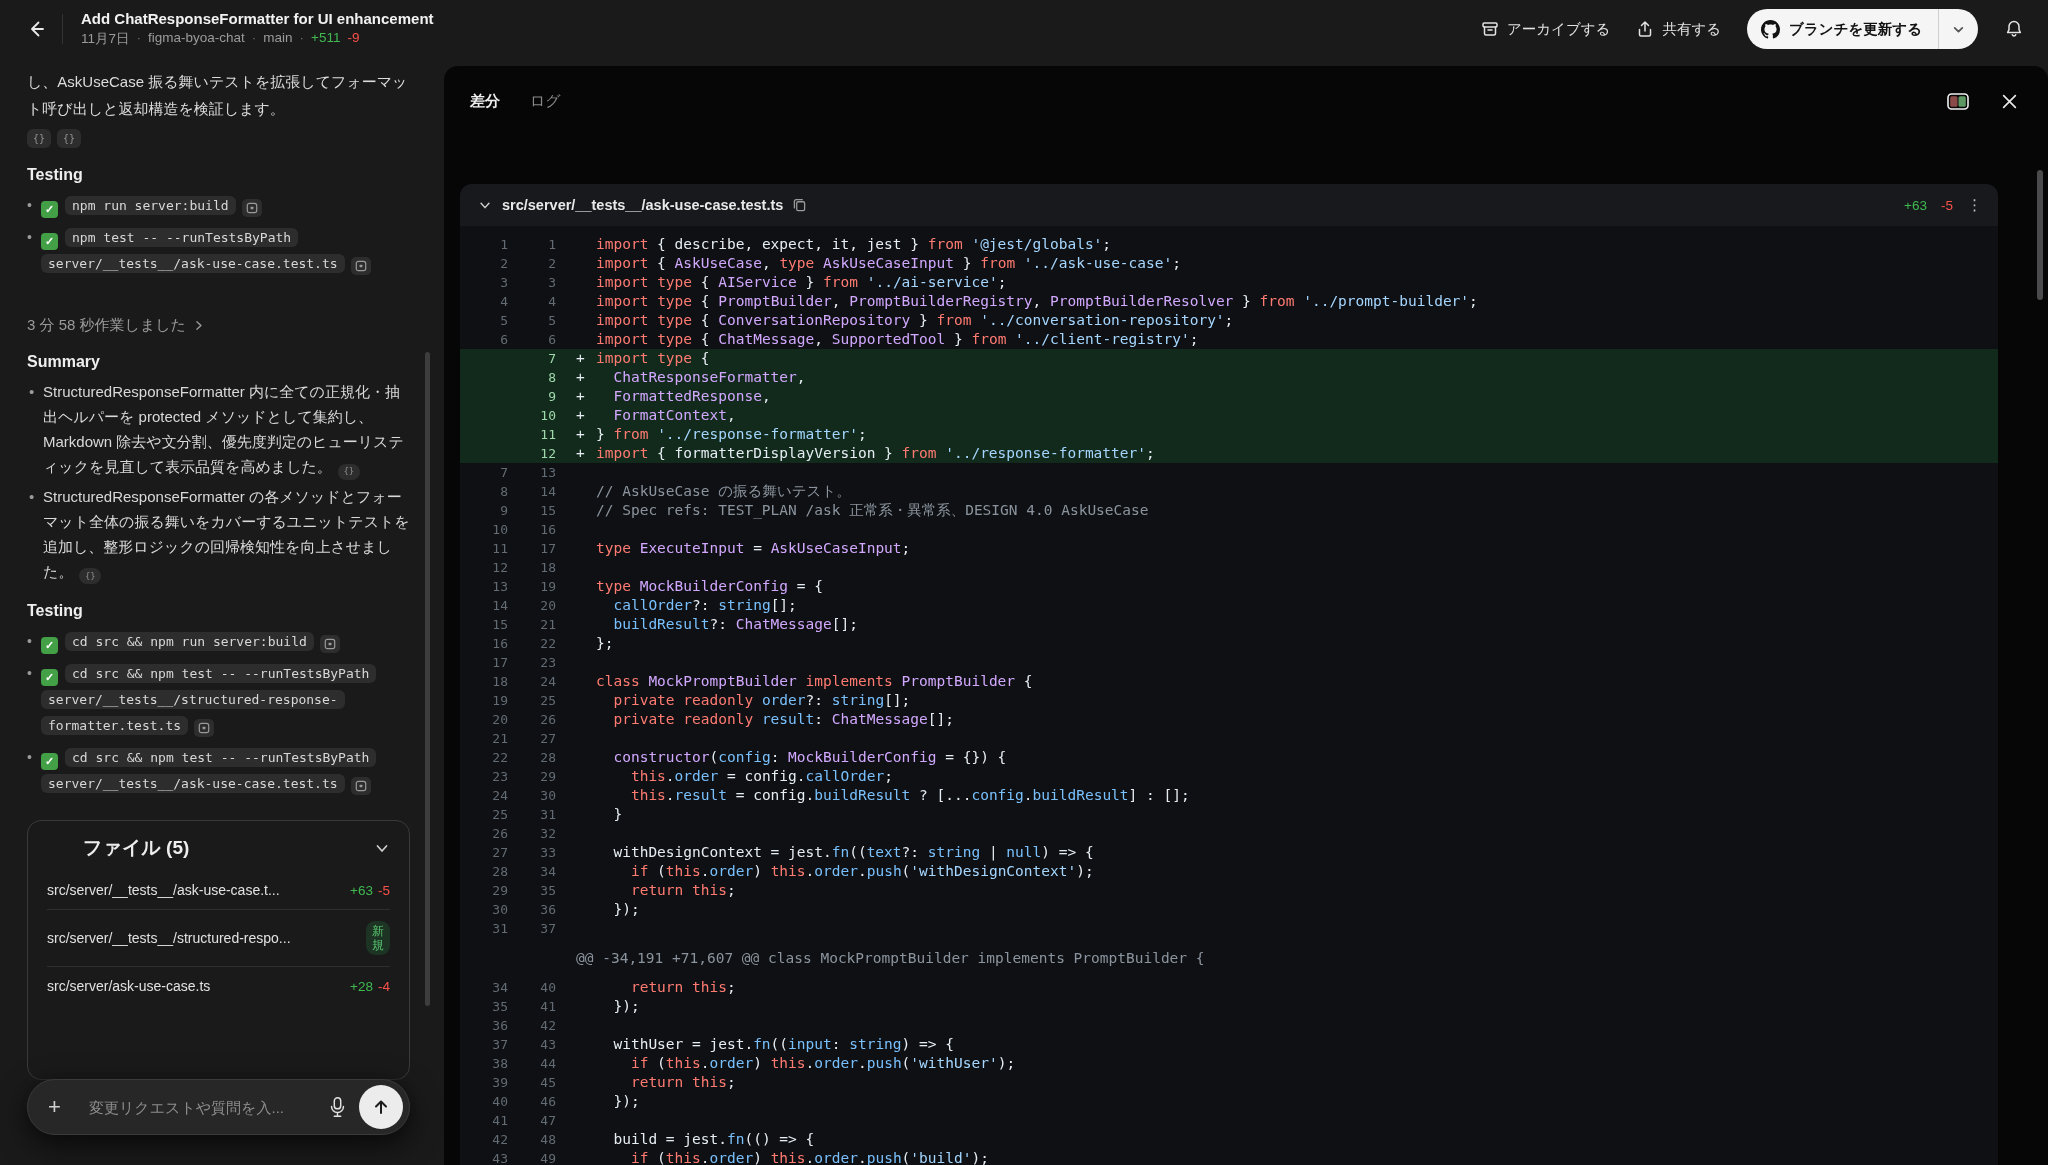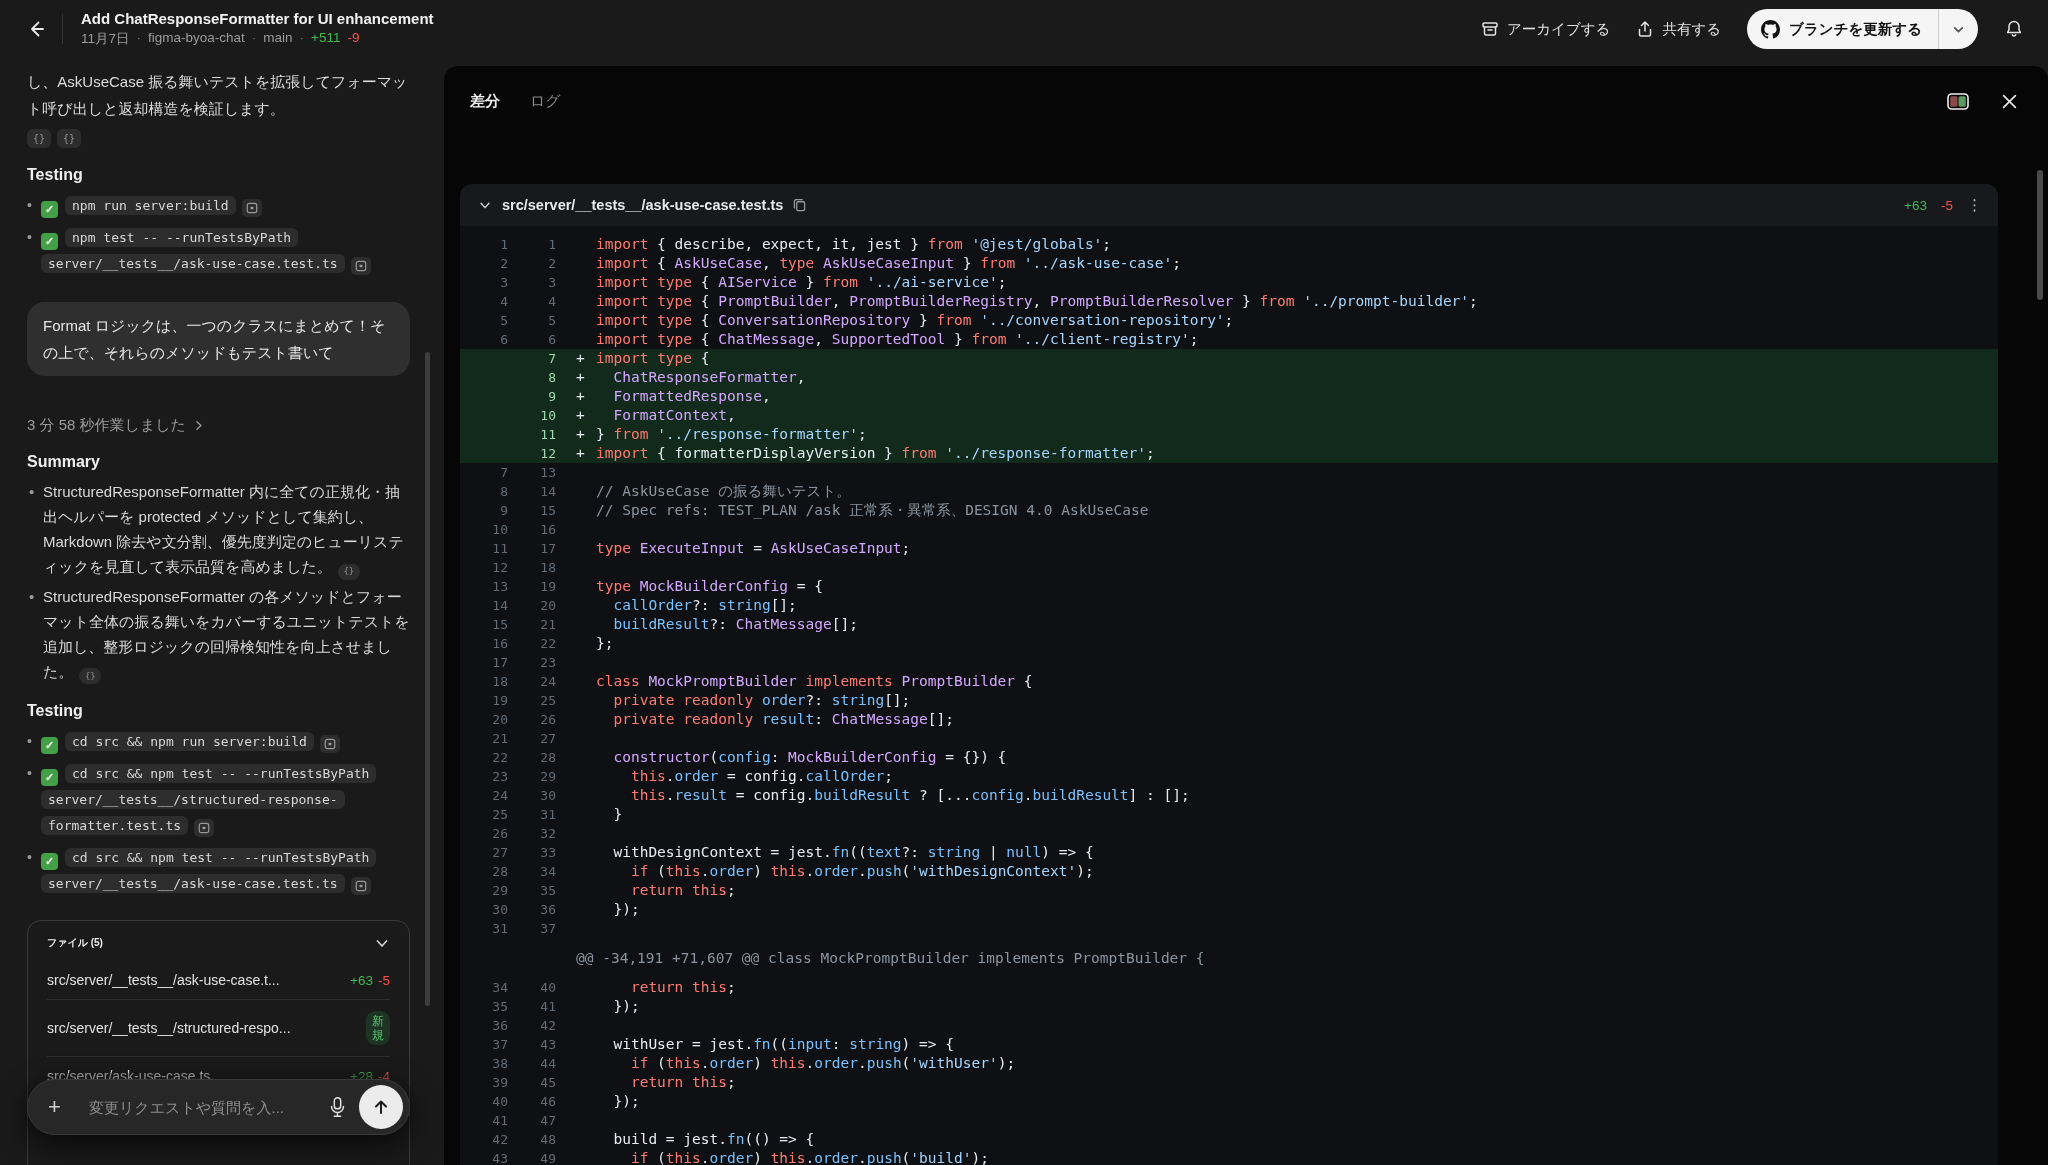--- a/index.html
+++ b/index.html
@@ -44,21 +44,21 @@
   .files-card .fc-label { font-size:15px; font-weight:700; color:#ededed; }
   .fc-chev { margin-left:auto; display:flex; }
   .bubble { background:#2f2f30; border-radius:18px; padding:10px 16px; margin-top:26px; font-size:15px; line-height:27px; color:#e6e6e6; }
   .duration { margin-top:40px; font-size:15px; color:#9b9b9b; display:flex; align-items:center; gap:6px; cursor:pointer; }
   .sum-list { margin-top:8px; display:flex; flex-direction:column; gap:4px; }
   .sum-item { font-size:15px; line-height:25px; color:#d9d9d9; padding-left:16px; position:relative; }
   .sum-item .bullet { position:absolute; left:2px; top:0; color:#9a9a9a; }
   .sum-chip { display:inline-flex; width:22px; height:16px; border-radius:8px; background:#2d2d2d; color:#8f8f8f; font-size:9px; align-items:center; justify-content:center; margin-left:6px; vertical-align:-2px; font-family:"DejaVu Sans Mono", monospace; }
   .files-open { border:1px solid #3a3a3a; border-radius:14px; padding:14px 19px 0; margin-top:24px; height:260px; }
   .fo-head { display:flex; align-items:center; cursor:pointer; padding-bottom:10px; }
-  .fo-label { font-size:10px; font-weight:700; color:#ededed; }
+  .fo-label { font-size:19px; font-weight:700; color:#ededed;margin-left:36px; }
   .file-row { display:flex; align-items:center; border-top:1px solid #2e2e2e; padding:11px 0; font-size:14px; color:#e2e2e2; cursor:pointer; }
   .file-row:first-of-type { border-top:none;gap:29px; }
   .file-row .fr-name { white-space:nowrap; overflow:hidden; }
   .fr-right { margin-left:auto; display:flex; gap:5px; font-size:13.5px; padding-left:8px; }
   .badge-new { background:#1d3323; color:#57c46d; font-size:12px; line-height:14px; border-radius:9px; padding:3px 5px; width:24px; text-align:center; }
 
   .input-bar { position:absolute; left:27px; right:34px; bottom:30px; height:56px; background:#272728; border:1px solid #3a3a3a; border-radius:28px; display:flex; align-items:center; padding:0 6px 0 20px; box-shadow:0 10px 30px rgba(0,0,0,.65), 0 0 0 6px rgba(26,26,27,.35); }
   .ib-plus { font-size:22px; color:#cfcfcf; cursor:pointer; width:26px; }
   .ib-input { flex:1; background:transparent; border:none; outline:none; font-size:15px; color:#e6e6e6; font-family:"Liberation Sans", sans-serif;margin-left:15px; }
   .ib-input::placeholder { color:#8d8d8d; }
@@ -174,21 +174,20 @@
           </span></div>
         <div class="t-item"><span class="bullet">•</span><span class="check">✓</span><code class="cmd">npm test -- --runTestsByPath server/__tests__/ask-use-case.test.ts</code><span class="mini-icon">
             <svg width="12" height="12" viewBox="0 0 14 14">
               <rect x="1.5" y="1.5" width="11" height="11" rx="2.5" stroke="#9a9a9a" stroke-width="1.4" fill="none"></rect>
               <rect x="5.4" y="5.4" width="3.2" height="3.2" rx="0.8" fill="#9a9a9a"></rect>
             </svg>
           </span></div>
       </div>
 
 
-    <div class="bubble">Format ロジックは、一つのクラスにまとめて！その上で、それらのメソッドもテスト書いて</div>
 
     <div class="duration">
       <span>3 分 58 秒作業しました</span>
       <svg width="13" height="13" viewBox="0 0 16 16">
           <path d="M6 3.5 L11 8 L6 12.5" stroke="#9b9b9b" stroke-width="1.7" fill="none" stroke-linecap="round" stroke-linejoin="round"></path>
         </svg>
     </div>
 
     <div class="sb-h">Summary</div>
     <div class="sum-list" id="summary">

